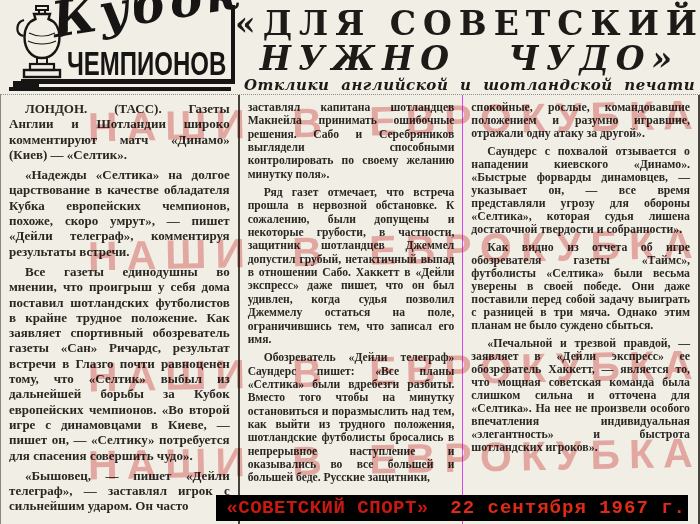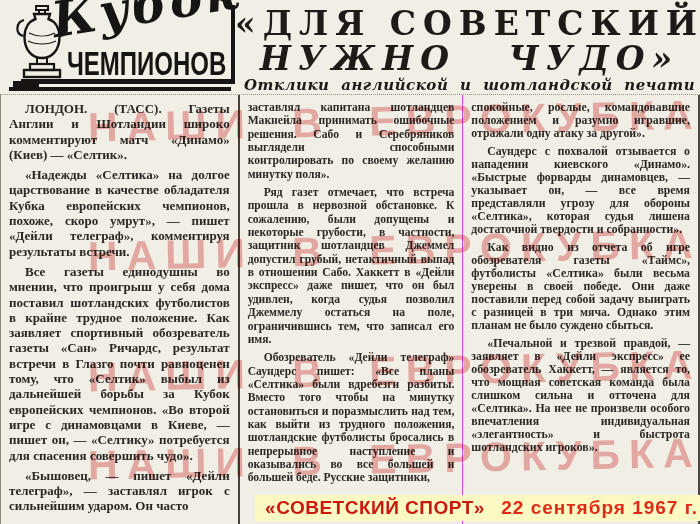--- a/index.html
+++ b/index.html
@@ -40,22 +40,22 @@
   .wm{position:absolute;left:0;width:700px;box-sizing:border-box;padding-left:88px;
       font-family:"Liberation Sans",sans-serif;font-weight:bold;font-size:41px;
       letter-spacing:9px;word-spacing:18px;white-space:nowrap;
       color:rgba(222,103,100,0.50);transform:rotate(-1.2deg);
       mix-blend-mode:multiply;pointer-events:none;z-index:5;}
   .wm.r1{top:99px;}
   .wm.r2{top:228px;}
   .wm.r3{top:349px;}
   .wm.r4{top:437px;}
   
-  .footer{position:absolute;right:0;bottom:3px;z-index:6;background:#fef9c3;
-      padding:2px 2px 2px 10px;font-family:Liberation Sans, sans-serif;white-space:nowrap;}
+  .footer{position:absolute;right:12px;bottom:3px;z-index:6;background:#000000;
+      padding:2px 2px 2px 10px;font-family:Liberation Mono, monospace;white-space:nowrap;}
   .footer .src{font-weight:bold;font-size:19px;letter-spacing:0.5px;color:#c8180f;}
   .footer .date{font-weight:bold;font-size:19px;margin-left:12px;color:#de2a17;letter-spacing:1px;}
 </style>
 </head>
 <body>
 
 <div class="page">
 
   <div class="wm r1">НАШИ В ЕВРОКУБКАХ</div>
   <div class="wm r2">НАШИ В ЕВРОКУБКАХ</div>

